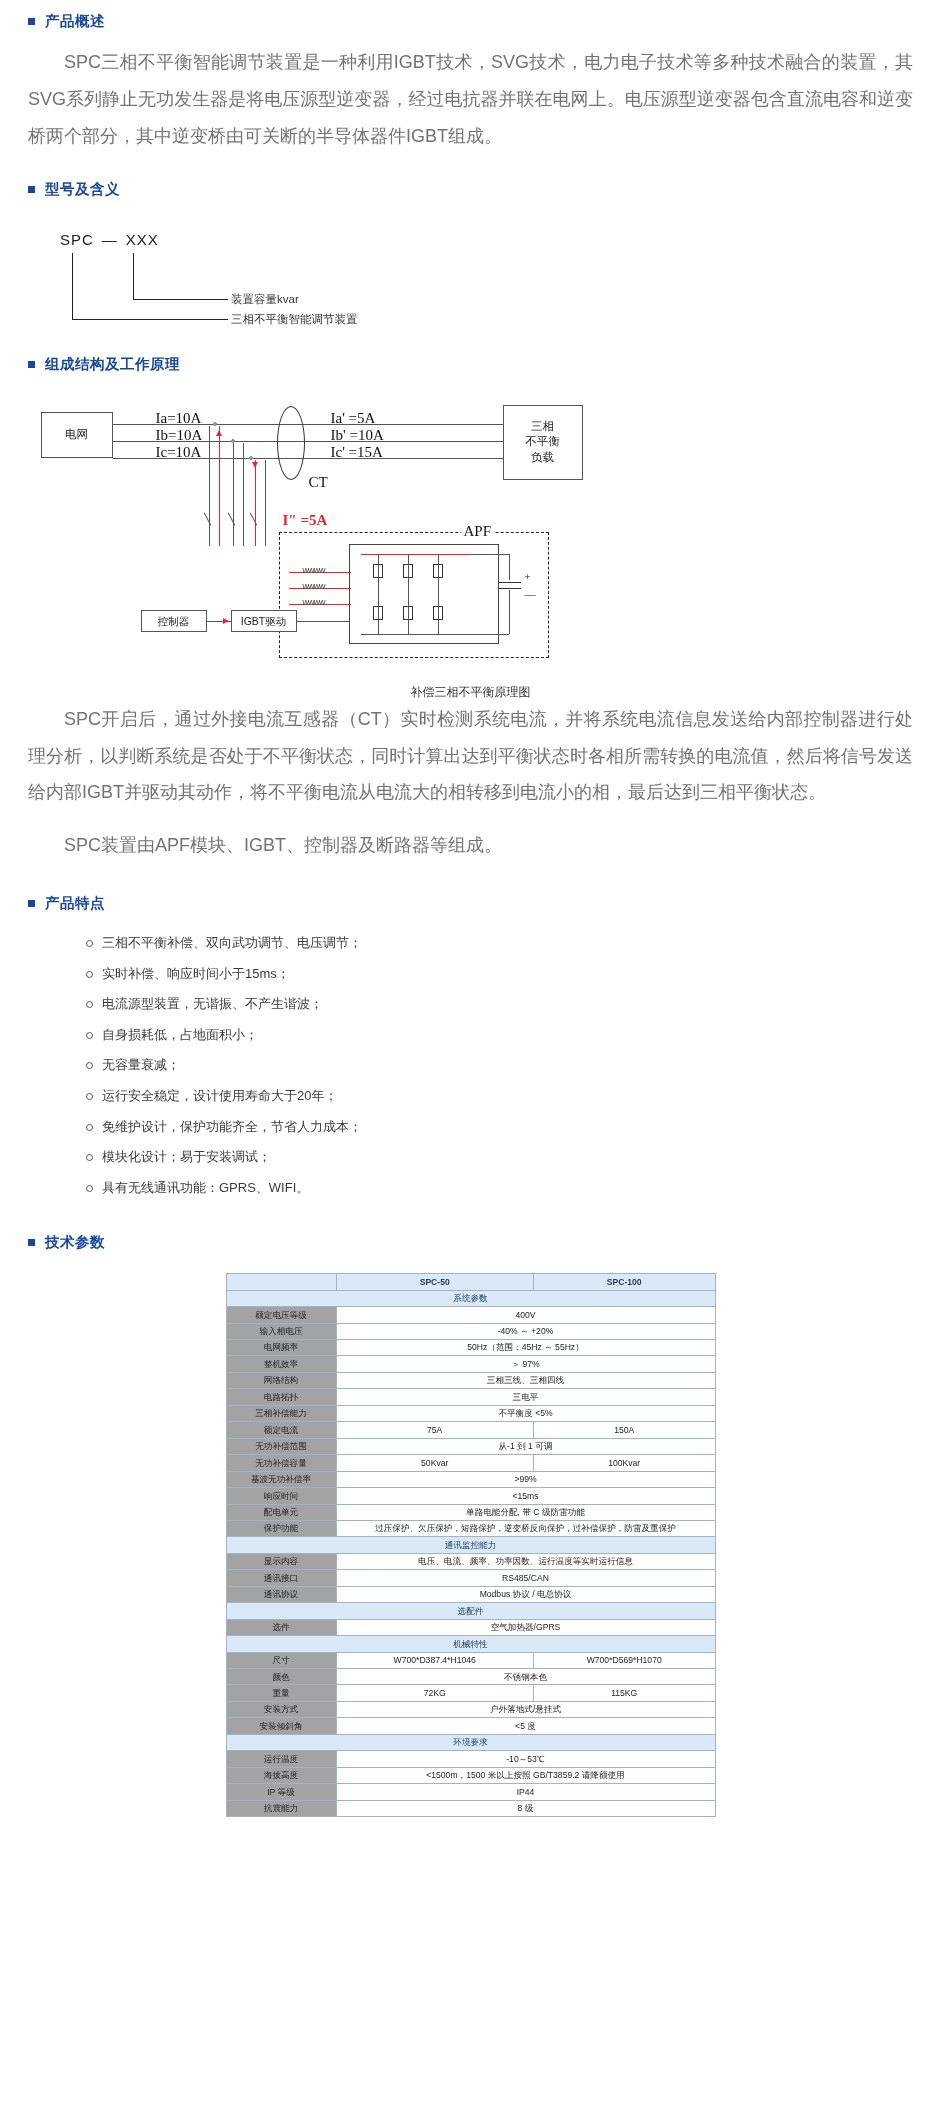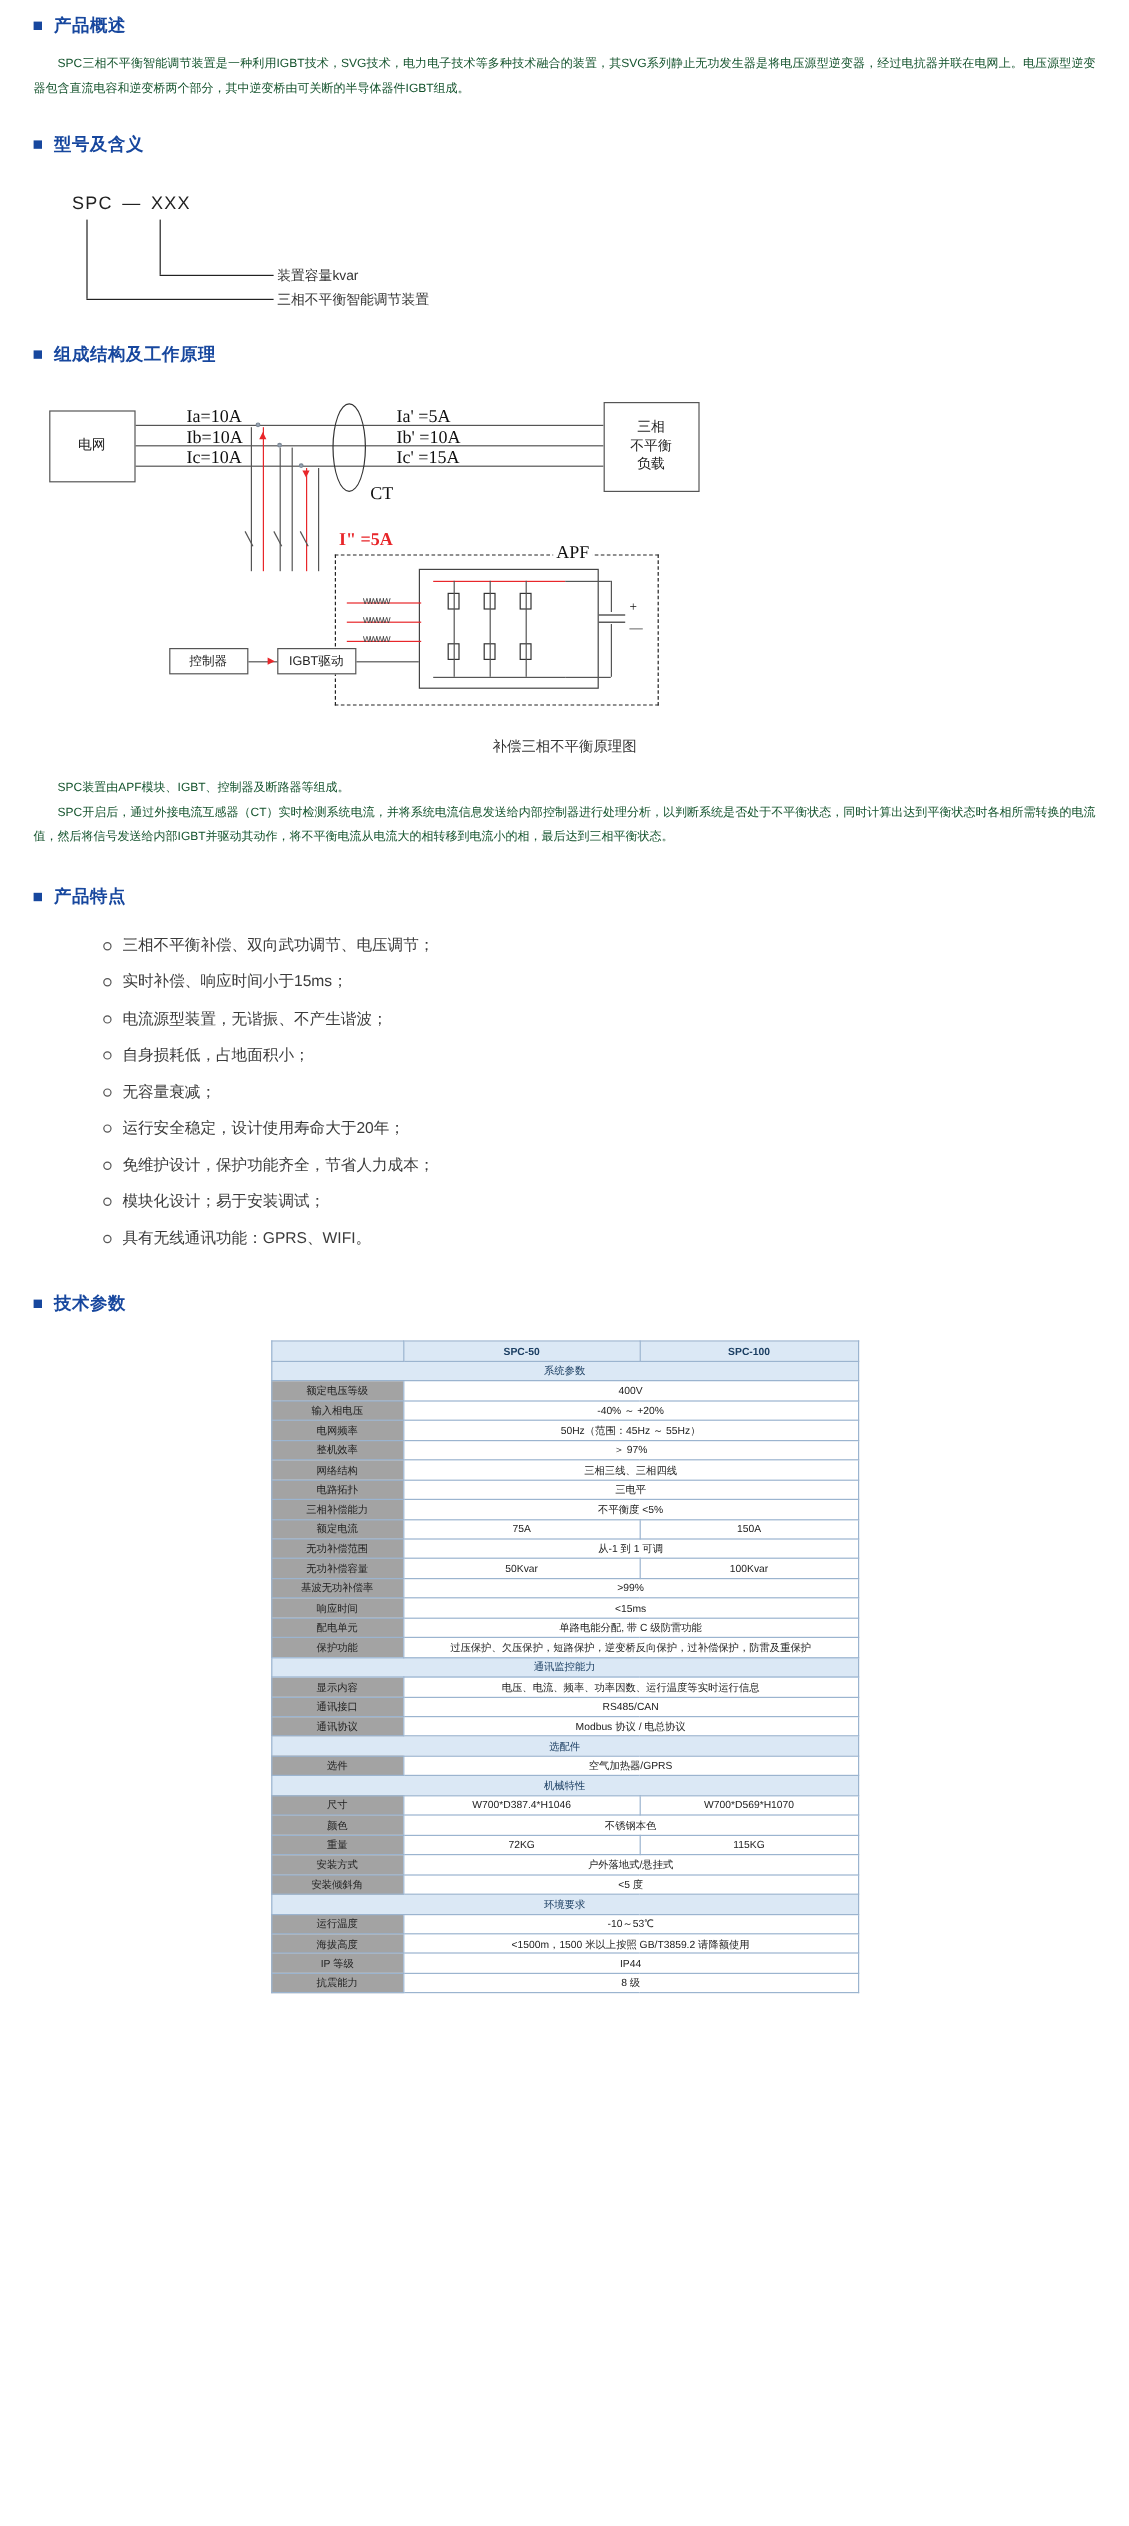--- a/index.html
+++ b/index.html
@@ -25,22 +25,22 @@
   }
   .sec-title {
     color: #17479e; font-weight: bold; font-size: 14.5px;
     letter-spacing: .5px; white-space: nowrap;
   }
 
   
   .para {
     margin: 10px 28px 0 28px;
     line-height: 2.05;
-    font-size: 10px;
-    color: #14532d;
+    font-size: 18px;
+    color: #737373;
     text-align: justify;
     text-indent: 2em;
   }
 
   
   .model-wrap { position: relative; height: 135px; margin-top: 14px; }
   .model-code {
     position: absolute; left: 60px; top: 14px;
     font-size: 15px; color: #222; letter-spacing: 1px;
     font-family: "Liberation Sans", sans-serif;
@@ -168,21 +168,21 @@
     <div class="mlabel" style="left:231px; top:95px;">三相不平衡智能调节装置</div>
   </div>
 
   <div class="sec-head">
     <span class="sec-bullet"></span>
     <span class="sec-title">组成结构及工作原理</span>
   </div>
 
   <div class="circuit-wrap">
 
-    <div class="cbox" style="left:10px; top:20px; width:72px; height:60px;">电网</div>
+    <div class="cbox" style="left:10px; top:20px; width:72px; height:46px;">电网</div>
 
     <div class="wire h" style="left:82px; top:32px; width:390px;"></div>
     <div class="wire h" style="left:82px; top:49px; width:390px;"></div>
     <div class="wire h" style="left:82px; top:66px; width:390px;"></div>
 
     <div class="clabel" style="left:125px; top:18px;">Ia=10A</div>
     <div class="clabel" style="left:125px; top:35px;">Ib=10A</div>
     <div class="clabel" style="left:125px; top:52px;">Ic=10A</div>
 
     <div class="node" style="left:182px; top:30px;"></div>
@@ -254,22 +254,22 @@
 
     <div class="cbox" style="left:110px; top:218px; width:66px; height:22px; font-size:10.5px;">控制器</div>
     <div class="cbox" style="left:200px; top:218px; width:66px; height:22px; font-size:10.5px;">IGBT驱动</div>
     <div class="wire h" style="left:176px; top:229px; width:24px;"></div>
     <div class="arrow-up" style="left:192px; top:226px; transform:rotate(90deg);"></div>
     <div class="wire h" style="left:266px; top:229px; width:52px;"></div>
   </div>
 
   <div class="caption">补偿三相不平衡原理图</div>
 
+  <p class="para" style="margin-top:0;">SPC开启后，通过外接电流互感器（CT）实时检测系统电流，并将系统电流信息发送给内部控制器进行处理分析，以判断系统是否处于不平衡状态，同时计算出达到平衡状态时各相所需转换的电流值，然后将信号发送给内部IGBT并驱动其动作，将不平衡电流从电流大的相转移到电流小的相，最后达到三相平衡状态。</p>
   <p class="para" style="margin-top:16px; margin-bottom:0;">SPC装置由APF模块、IGBT、控制器及断路器等组成。</p>
-  <p class="para" style="margin-top:0;">SPC开启后，通过外接电流互感器（CT）实时检测系统电流，并将系统电流信息发送给内部控制器进行处理分析，以判断系统是否处于不平衡状态，同时计算出达到平衡状态时各相所需转换的电流值，然后将信号发送给内部IGBT并驱动其动作，将不平衡电流从电流大的相转移到电流小的相，最后达到三相平衡状态。</p>
 
   <div style="height:26px"></div>
   <div class="sec-head">
     <span class="sec-bullet"></span>
     <span class="sec-title">产品特点</span>
   </div>
   <ul class="feat-list">
     <li>三相不平衡补偿、双向武功调节、电压调节；</li>
     <li>实时补偿、响应时间小于15ms；</li>
     <li>电流源型装置，无谐振、不产生谐波；</li>

